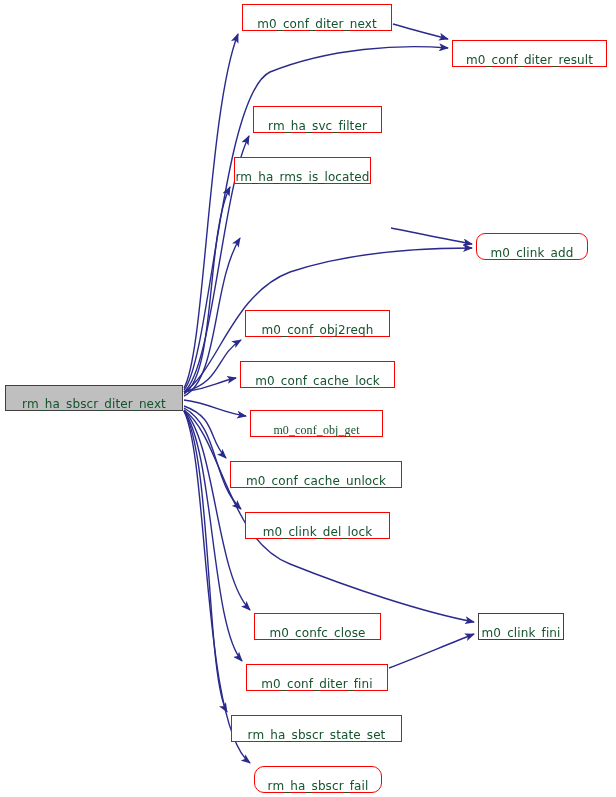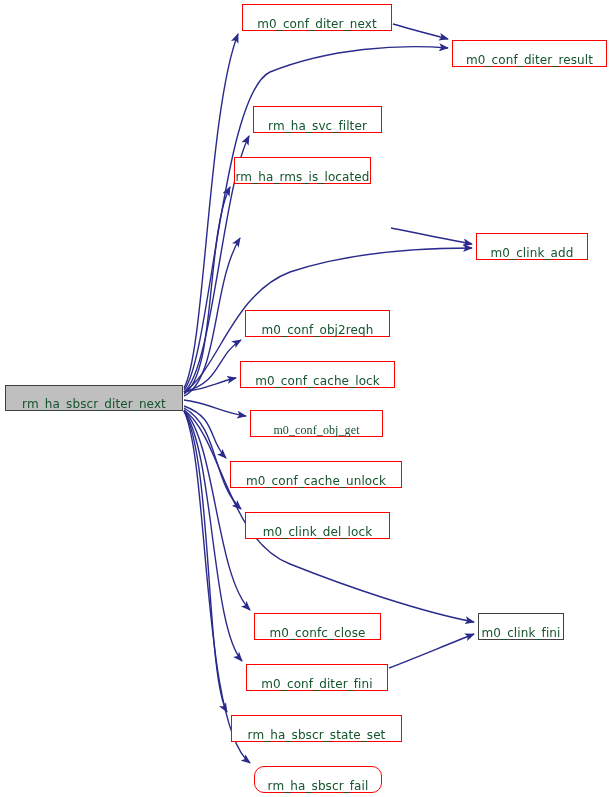--- a/index.html
+++ b/index.html
@@ -103,21 +103,21 @@
 
   <div class="node node-callee" style="left:253px; top:106px; width:129px; height:27px;">
     <span class="node-label">rm_ha_svc_filter</span>
   </div>
 
   <div class="node node-callee" style="left:234px; top:157px; width:137px; height:27px;">
     <span class="node-label">rm_ha_rms_is_located</span>
   </div>
 
 
-  <div class="node node-callee" style="left:476px; top:233px; width:112px; height:27px;">
+  <div class="node node-callee" style="left:476px; top:233px; width:112px; height:27px;border-radius:9px;">
     <span class="node-label">m0_clink_add</span>
   </div>
 
   <div class="node node-callee" style="left:245px; top:310px; width:145px; height:27px;">
     <span class="node-label">m0_conf_obj2reqh</span>
   </div>
 
   <div class="node node-callee" style="left:240px; top:361px; width:155px; height:27px;">
     <span class="node-label">m0_conf_cache_lock</span>
   </div>

